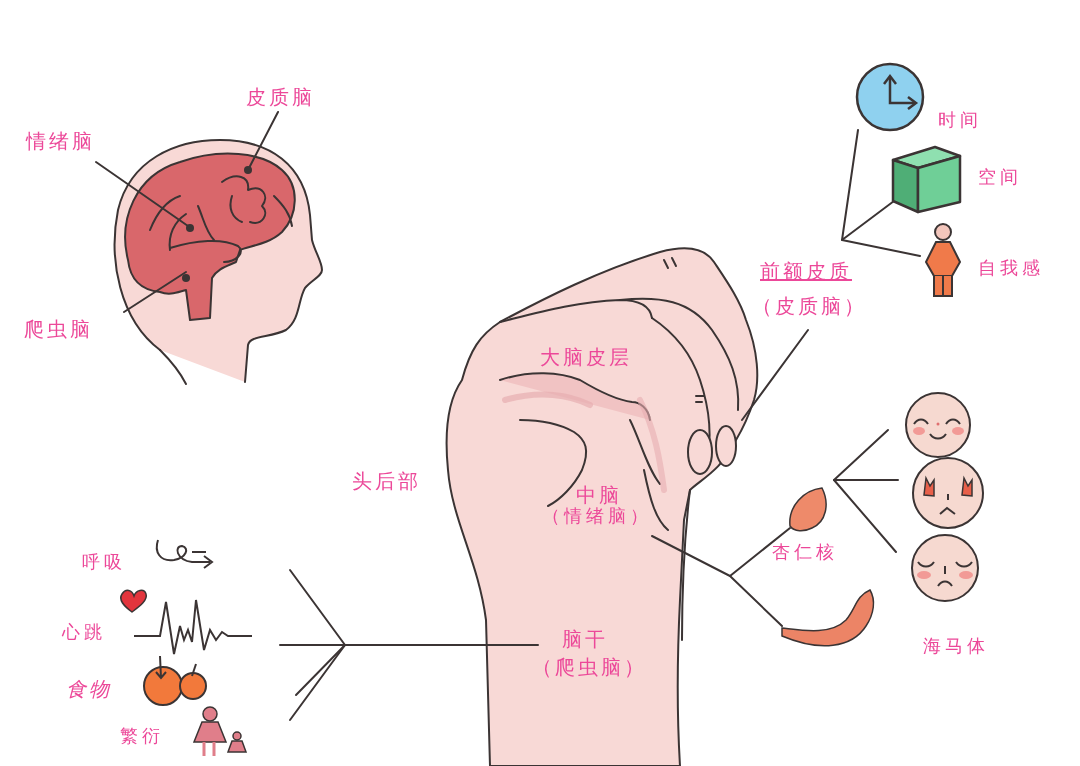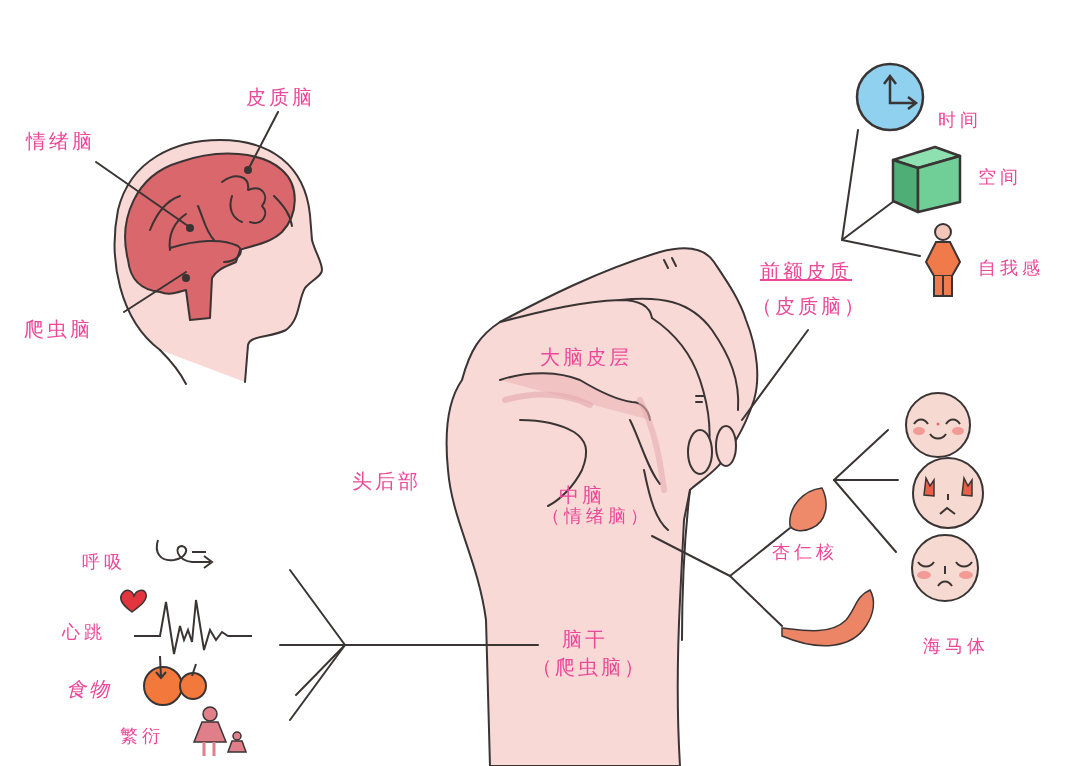--- a/index.html
+++ b/index.html
@@ -159,21 +159,21 @@
 <div class="lbl" style="left:24px; top:318px;">爬虫脑</div>
 
 <div class="lbl sm" style="left:938px; top:78px;margin-top:32px;">时间</div>
 <div class="lbl sm" style="left:978px; top:167px;">空间</div>
 <div class="lbl sm" style="left:978px; top:258px;">自我感</div>
 <div class="lbl" style="left:760px; top:260px;text-decoration:underline;">前额皮质</div>
 <div class="lbl" style="left:752px; top:296px;font-family:Liberation Mono, monospace;">（皮质脑）</div>
 
 <div class="lbl" style="left:540px; top:346px;">大脑皮层</div>
 <div class="lbl" style="left:352px; top:470px;">头后部</div>
-<div class="lbl center" style="left:559px; top:484px;">中脑</div>
+<div class="lbl center" style="left:576px; top:484px;">中脑</div>
 <div class="lbl sm" style="left:542px; top:506px;text-align:center;">（情绪脑）</div>
 <div class="lbl" style="left:562px; top:628px;">脑干</div>
 <div class="lbl" style="left:532px; top:656px;">（爬虫脑）</div>
 
 <div class="lbl sm" style="left:772px; top:542px;">杏仁核</div>
 <div class="lbl sm" style="left:923px; top:636px;">海马体</div>
 
 <div class="lbl sm" style="left:74px; top:552px;padding-left:8px;">呼吸</div>
 <div class="lbl sm" style="left:62px; top:622px;">心跳</div>
 <div class="lbl" style="left:66px; top:678px;font-style:italic;">食物</div>

